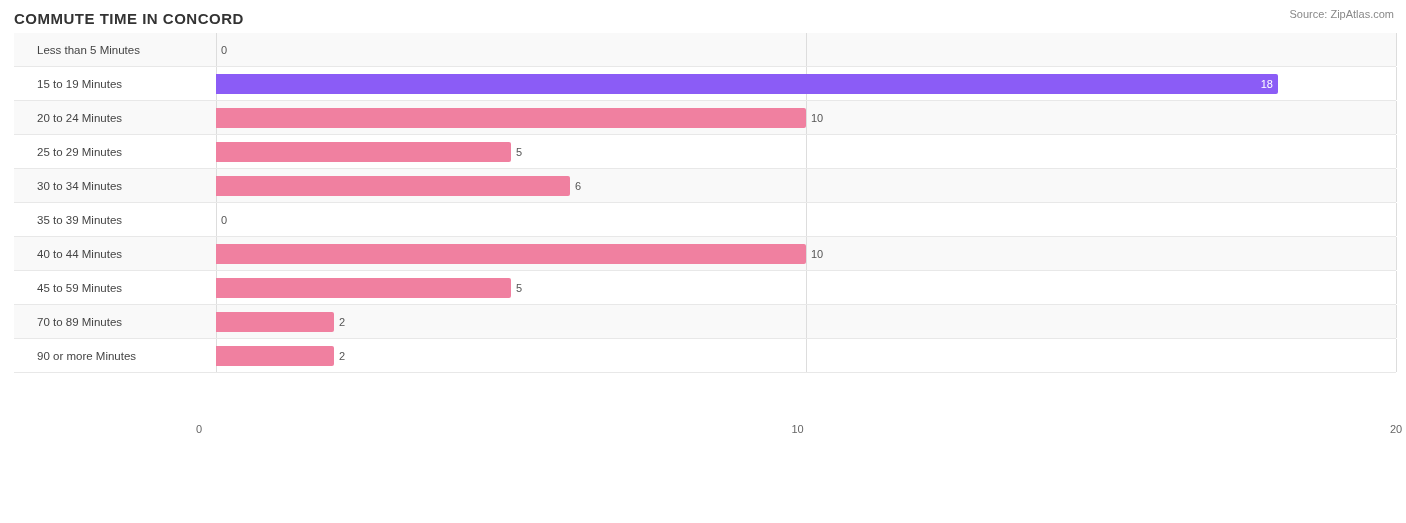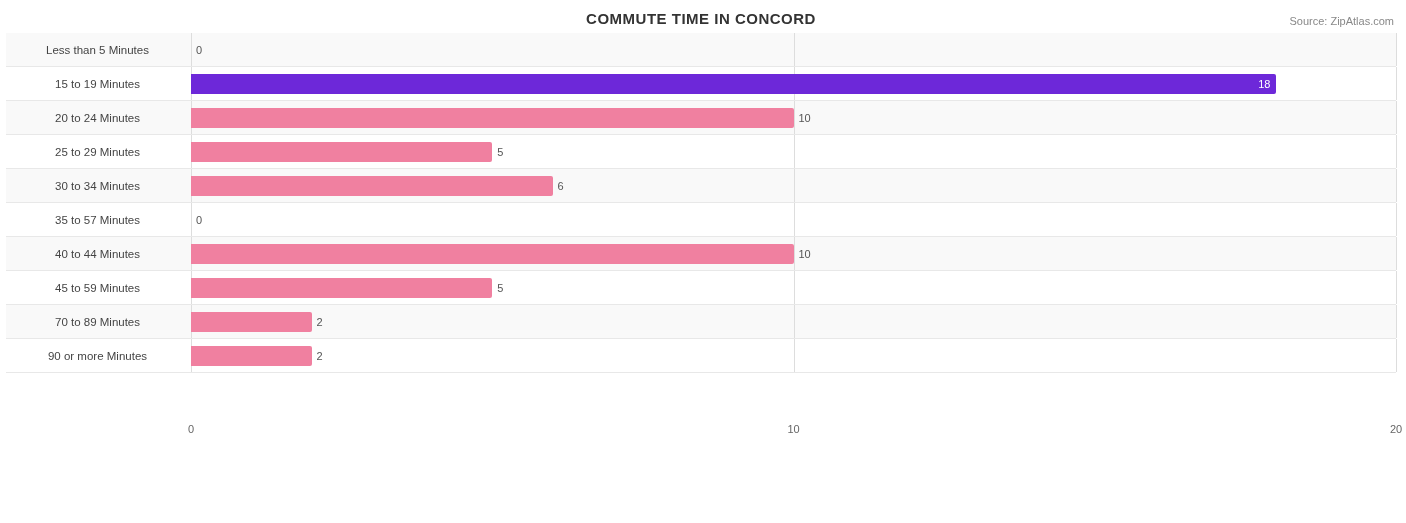--- a/index.html
+++ b/index.html
@@ -6,35 +6,34 @@
     body {
       background: #fff;
       font-family: Arial, sans-serif;
       width: 1406px;
       height: 523px;
       overflow: hidden;
     }
     .chart-container {
       width: 1406px;
       height: 523px;
-      padding: 10px 10px 40px 6px;
-      position: relative;
-      text-align: center;
+      padding: 10px 10px 40px 14px;
+      position: relative;
     }
     .chart-title {
       font-size: 15px;
       font-weight: bold;
       color: #333;
       text-transform: uppercase;
       letter-spacing: 0.5px;
       margin-bottom: 6px;
     }
     .source {
       position: absolute;
-      top: 15px;
+      top: 8px;
       right: 12px;
       font-size: 11px;
       color: #888;
     }
     .bars-area {
       position: relative;
       width: 100%;
       height: calc(100% - 55px);
     }
     .bar-row {
@@ -51,38 +50,39 @@
       background: #fff;
     }
     .row-label {
       width: 185px;
       min-width: 185px;
       font-size: 11.5px;
       color: #444;
       padding-left: 6px;
       padding-right: 8px;
       white-space: nowrap;
+      margin-left: 17px;
     }
     .bar-track {
       flex: 1;
       height: 100%;
       position: relative;
       display: flex;
       align-items: center;
     }
     .bar-fill {
       height: 20px;
       background: #f080a0;
       border-radius: 0 2px 2px 0;
       position: relative;
       display: flex;
       align-items: center;
     }
     .bar-fill.highlight {
-      background: #6d28d9;
+      background: #8b5cf6;
     }
     .bar-value {
       font-size: 11px;
       color: #555;
       margin-left: 5px;
       white-space: nowrap;
     }
     .bar-value.inside {
       color: #fff;
       margin-left: 0;
@@ -168,21 +168,21 @@
         <div class="row-label">30 to 34 Minutes</div>
         <div class="bar-track">
           <div class="x-gridline" style="left: 0%;"></div>
           <div class="x-gridline" style="left: 50%;"></div>
           <div class="x-gridline" style="left: 100%;"></div>
           <div class="bar-fill" style="width: 30%;"></div>
           <span class="bar-value">6</span>
         </div>
       </div>
       <div class="bar-row">
-        <div class="row-label">35 to 57 Minutes</div>
+        <div class="row-label">35 to 39 Minutes</div>
         <div class="bar-track">
           <div class="x-gridline" style="left: 0%;"></div>
           <div class="x-gridline" style="left: 50%;"></div>
           <div class="x-gridline" style="left: 100%;"></div>
           <div class="bar-fill" style="width: 0%;"></div>
           <span class="bar-value">0</span>
         </div>
       </div>
       <div class="bar-row">
         <div class="row-label">40 to 44 Minutes</div>

